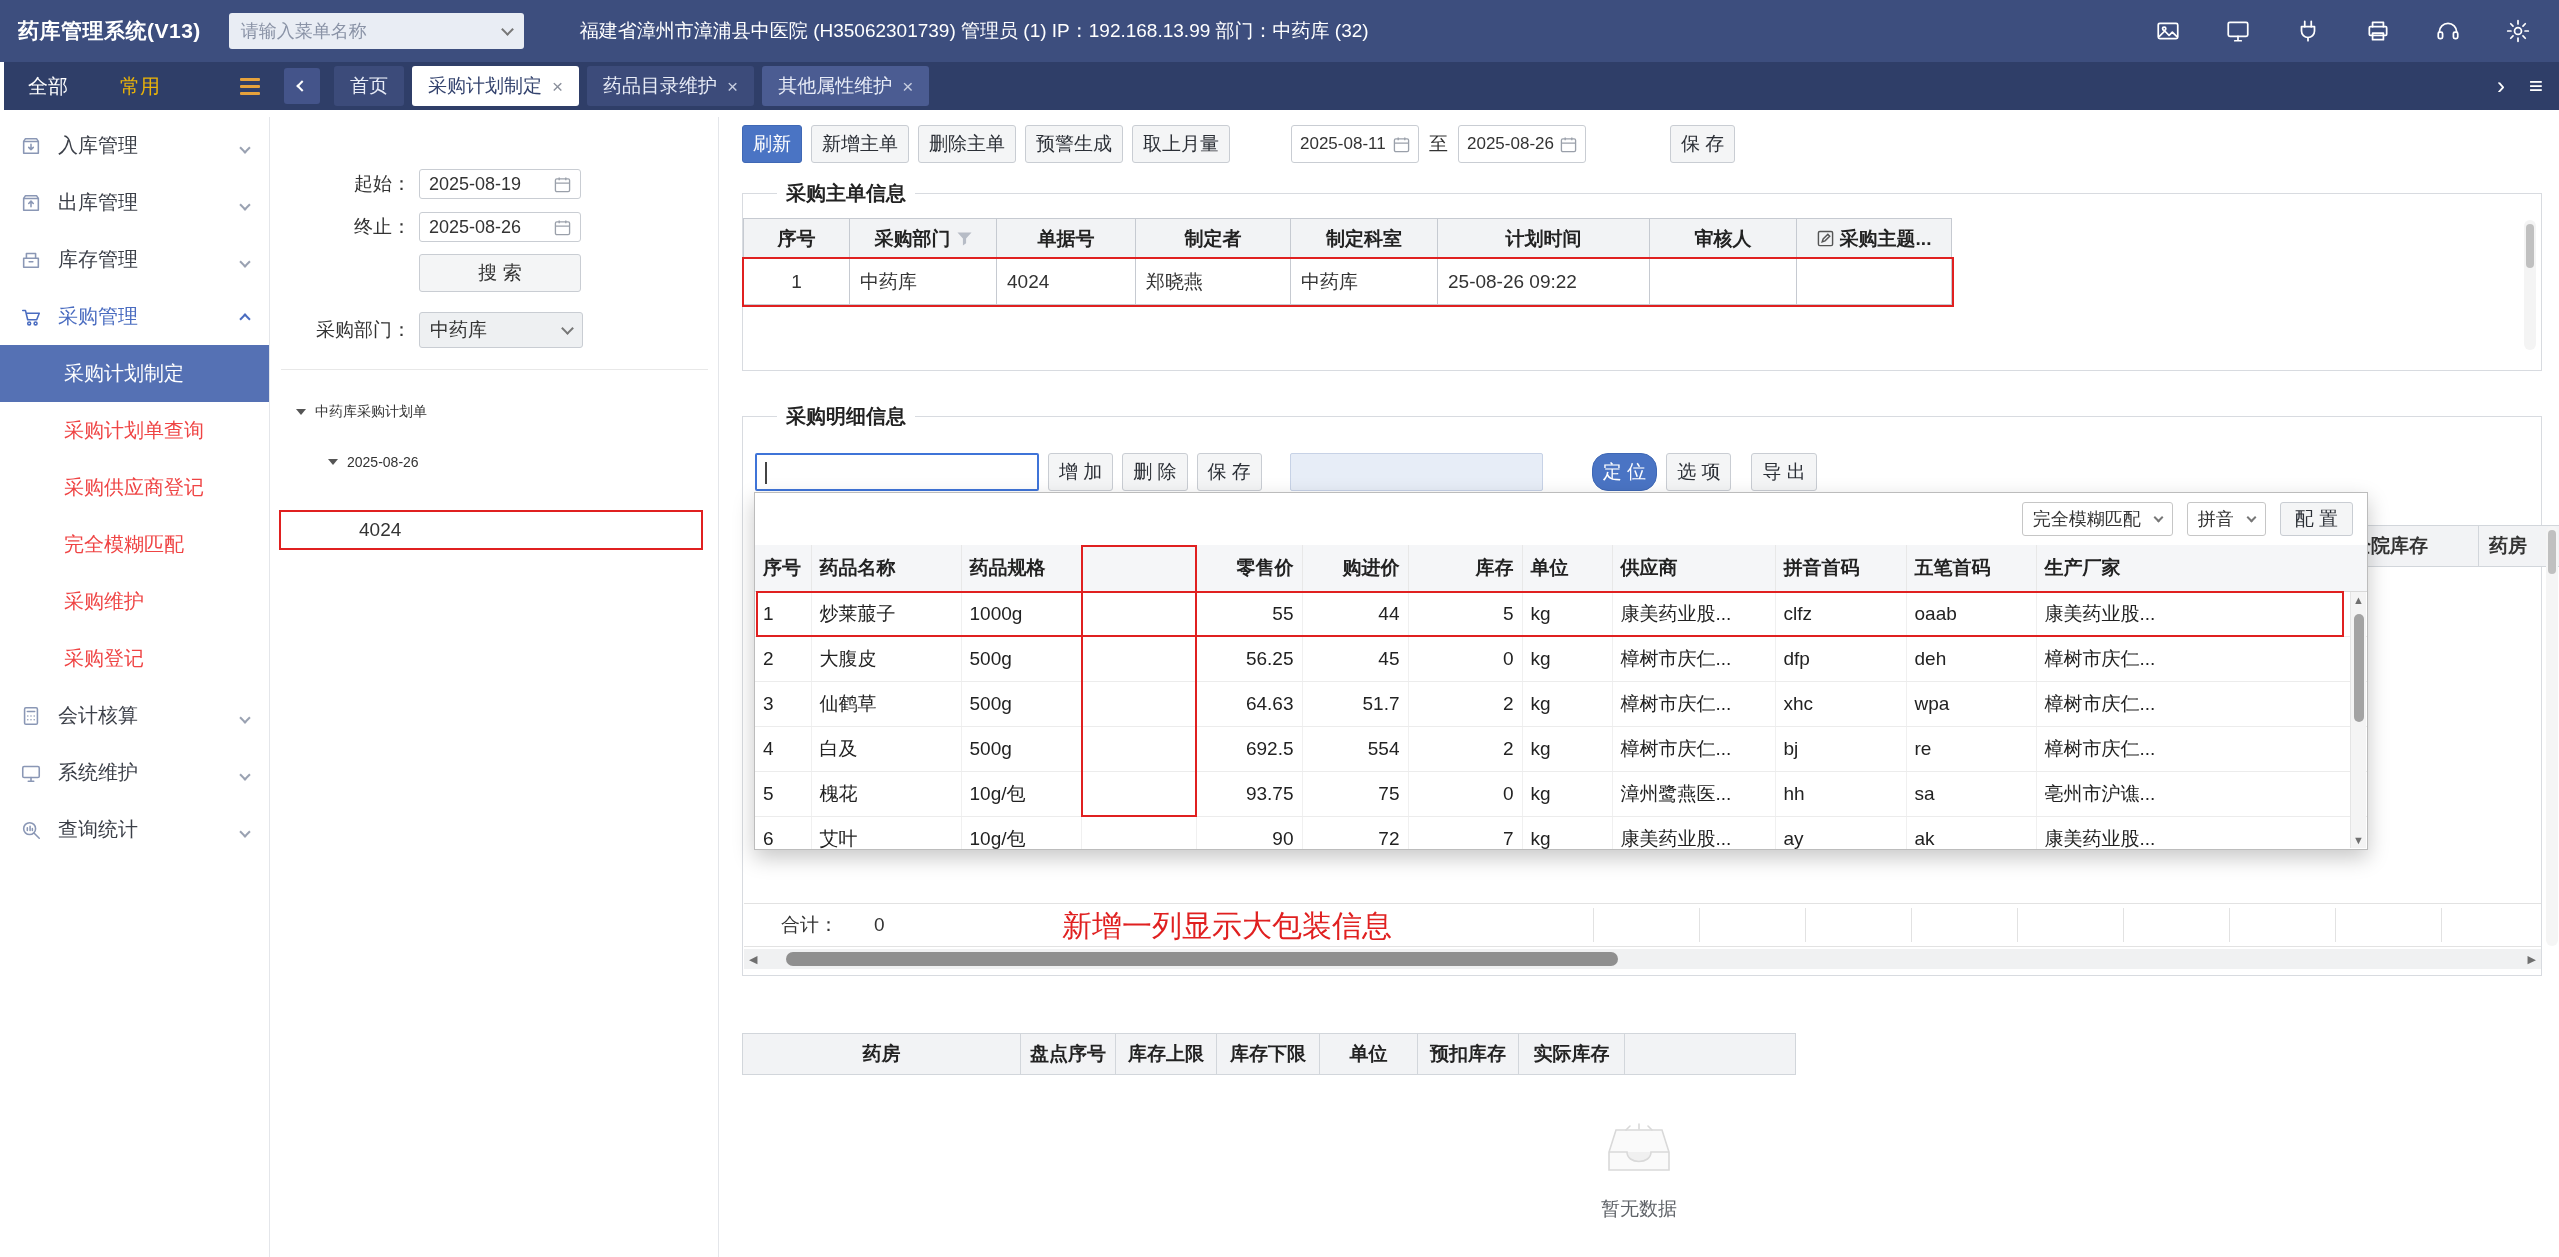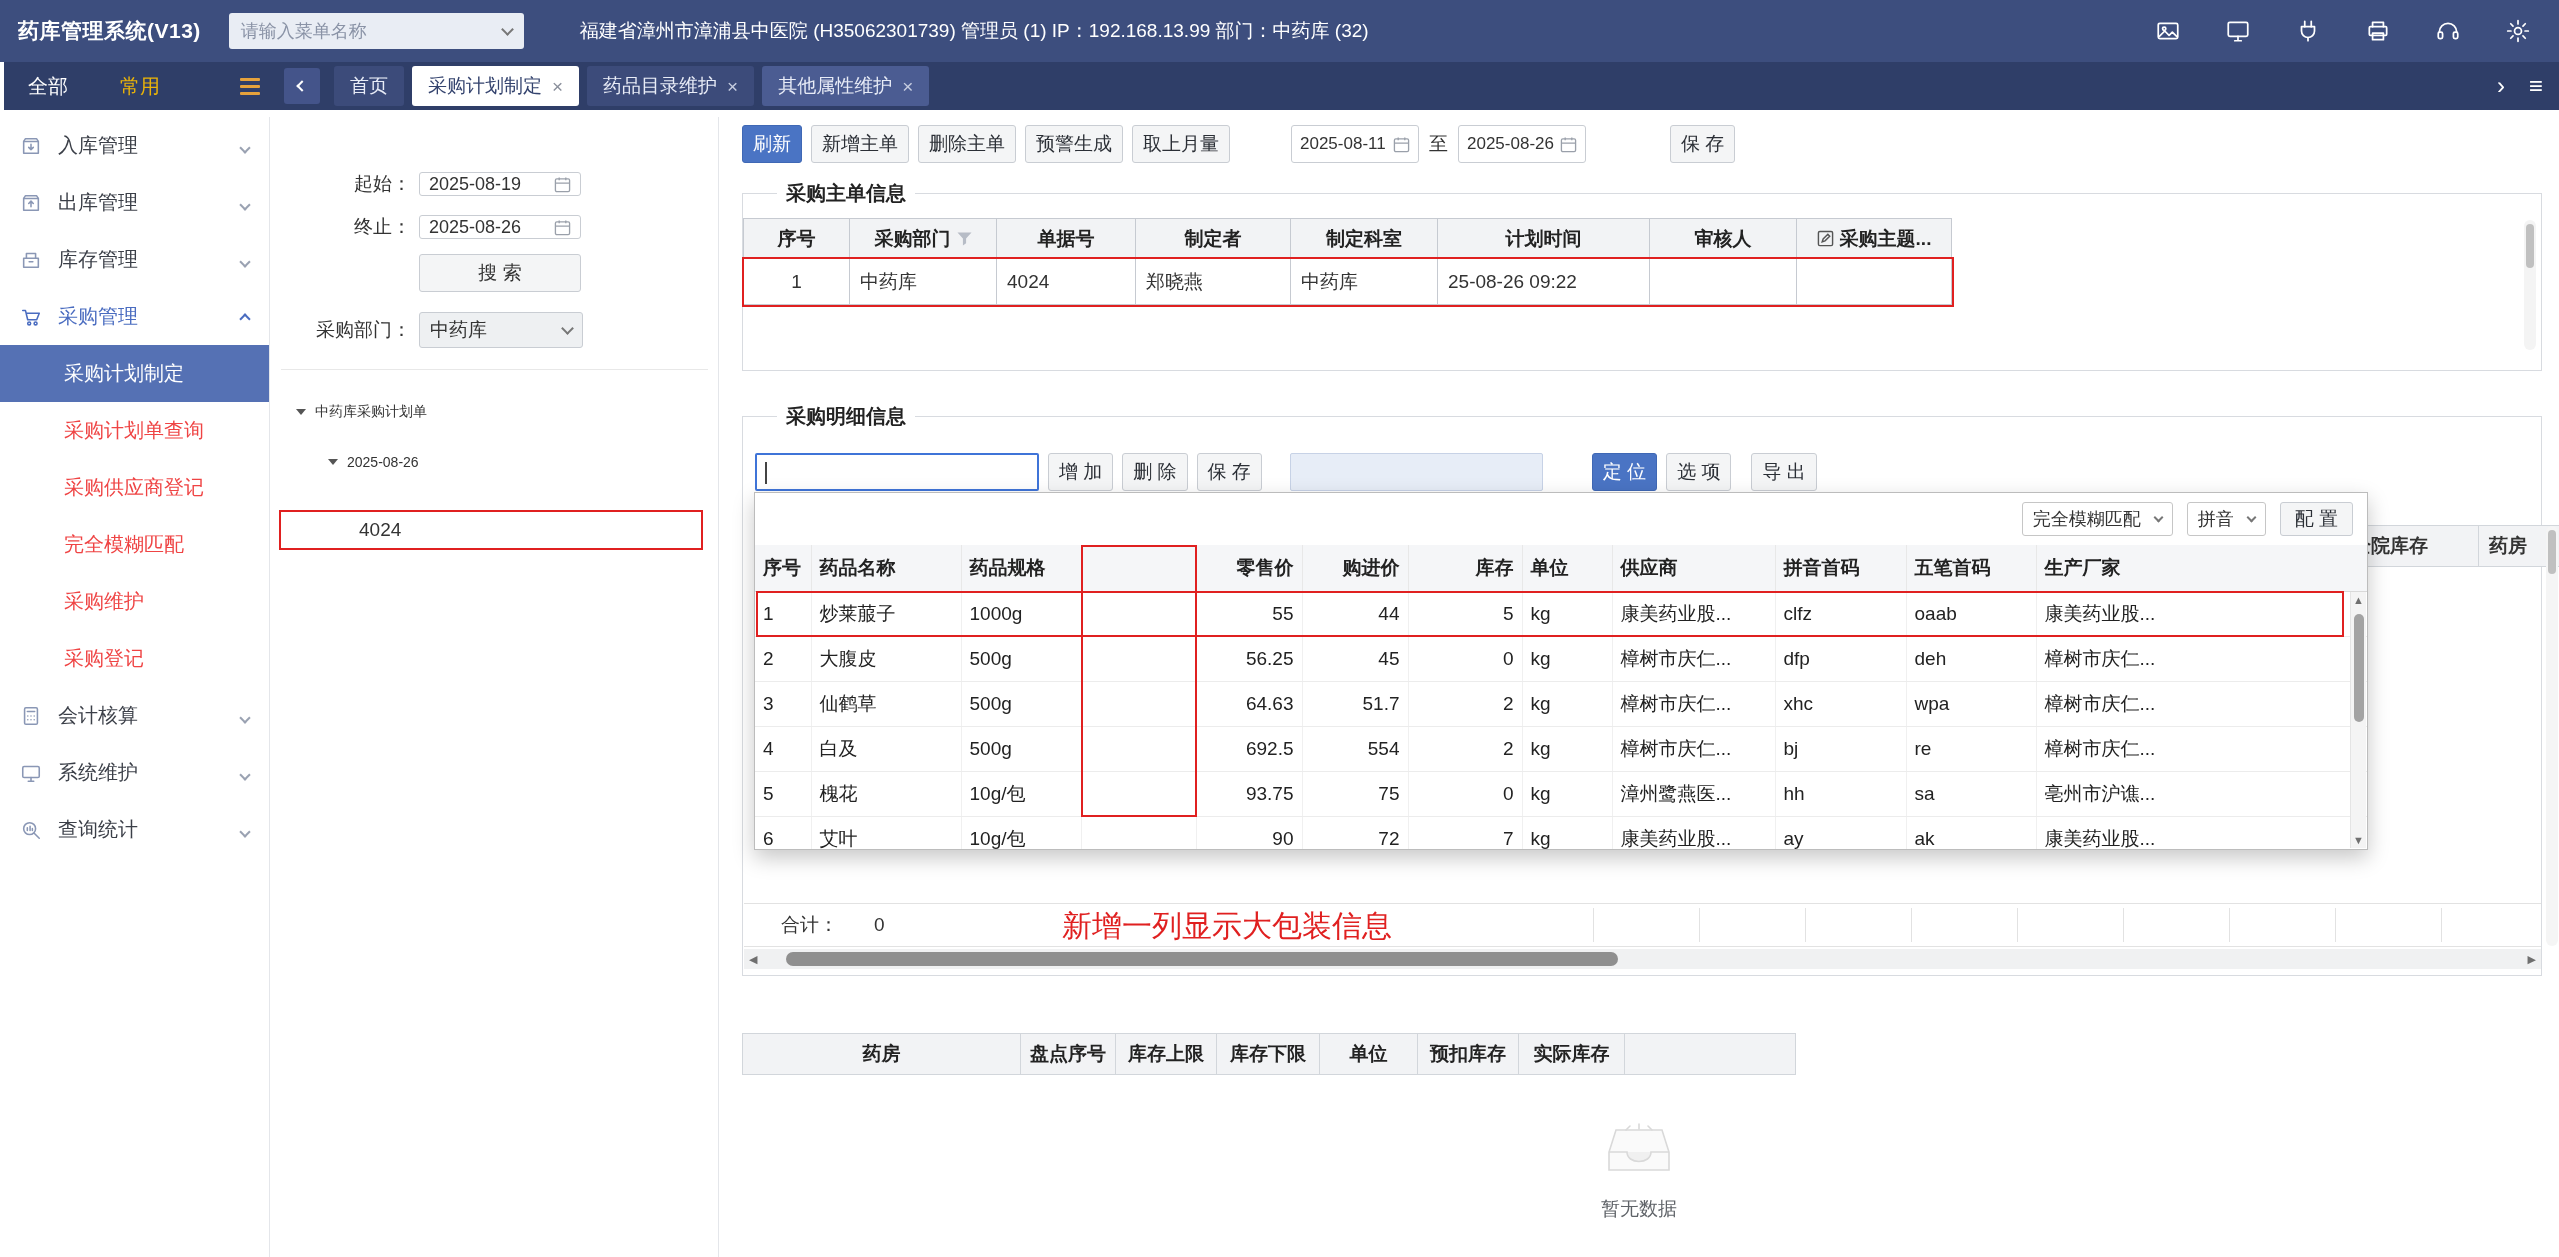--- a/index.html
+++ b/index.html
@@ -53,21 +53,21 @@
 .side-item.open{color:#4a6cc0;}
 .side-item.open .sicon{color:#4a6cc0;}
 .side-item.open .schev .chev{border-color:#4a6cc0;}
 .side-sub{height:57px;display:flex;align-items:center;padding-left:64px;font-size:20px;color:#ef4444;cursor:pointer;}
 .side-sub.active{background:#5571b4;color:#fff;}
 
 
 .panel{position:absolute;left:271px;top:117px;width:448px;bottom:0;background:#fff;border-right:1px solid #e4e6ea;font-size:19px;}
 .prow{position:absolute;left:0;display:flex;align-items:center;height:36px;width:100%;}
 .plabel{width:140px;text-align:right;color:#333;flex:none;}
-.pfield{margin-left:8px;width:162px;height:24px;border:1px solid #c9cdd3;border-radius:3px;background:#fff;
+.pfield{margin-left:8px;width:162px;height:30px;border:1px solid #c9cdd3;border-radius:3px;background:#fff;
   display:flex;align-items:center;justify-content:space-between;padding:0 9px;font-size:18px;color:#333;cursor:text;}
 .pselectd{margin-left:8px;width:164px;height:36px;border:1px solid #c9cdd3;border-radius:3px;background:#eef0f2;
   display:flex;align-items:center;justify-content:space-between;padding:0 10px;font-size:19px;cursor:pointer;}
 .pbtn-search{position:absolute;left:148px;top:137px;width:162px;height:38px;background:#f4f5f6;border:1px solid #c9cdd3;
   border-radius:3px;display:flex;align-items:center;justify-content:center;font-size:19px;cursor:pointer;}
 .pdivider{position:absolute;left:10px;right:10px;top:252px;border-top:1px solid #e8e8e8;}
 .tree-row{position:absolute;display:flex;align-items:center;font-size:14px;cursor:pointer;}
 .tree-row.root{left:25px;top:286px;}
 .tree-row.child{left:57px;top:337px;}
 .tri{width:0;height:0;border-left:5px solid transparent;border-right:5px solid transparent;border-top:6px solid #555;margin-right:9px;}
@@ -103,21 +103,21 @@
 .vscroll{position:absolute;right:5px;top:26px;width:12px;height:130px;background:#f4f4f4;border-radius:6px;}
 .vthumb{position:absolute;left:2px;top:4px;width:8px;height:44px;background:#c0c0c0;border-radius:4px;}
 .vscroll2{position:absolute;left:2546px;top:526px;width:12px;height:420px;background:#f5f5f5;border-radius:6px;z-index:10;}
 
 .dctrl{position:absolute;left:12px;top:36px;display:flex;align-items:center;}
 .dctrl .btn{margin-left:9px;}
 .dinput{width:284px;height:38px;border:2px solid #3f74d8;border-radius:2px;background:#fff;position:relative;}
 .caret{position:absolute;left:8px;top:7px;width:2px;height:22px;background:#444;animation:blink 1s step-end infinite;}
 @keyframes blink{50%{opacity:0;}}
 .dinput2{margin-left:28px;width:253px;height:38px;background:#e7edf7;border:1px solid #c7d2e6;border-radius:2px;}
-.dctrl .locate{margin-left:49px;}
+.dctrl .locate{margin-left:49px;border-radius:16px;}
 .dctrl .export{margin-left:20px;}
 
 .bghc{position:absolute;top:108px;height:42px;background:#f2f3f5;border:1px solid #d2d6db;
   font-size:19px;font-weight:bold;line-height:40px;padding-left:10px;z-index:1;white-space:nowrap;overflow:hidden;}
 .bgh1{left:1598px;width:138px;}
 .bgh2{left:1735px;width:132px;}
 
 .totals{position:absolute;left:1px;top:486px;width:1797px;height:44px;border-top:1px solid #e2e2e2;border-bottom:1px solid #e2e2e2;
   display:flex;align-items:center;font-size:19px;}
 .totals .tlabel{margin-left:37px;}

